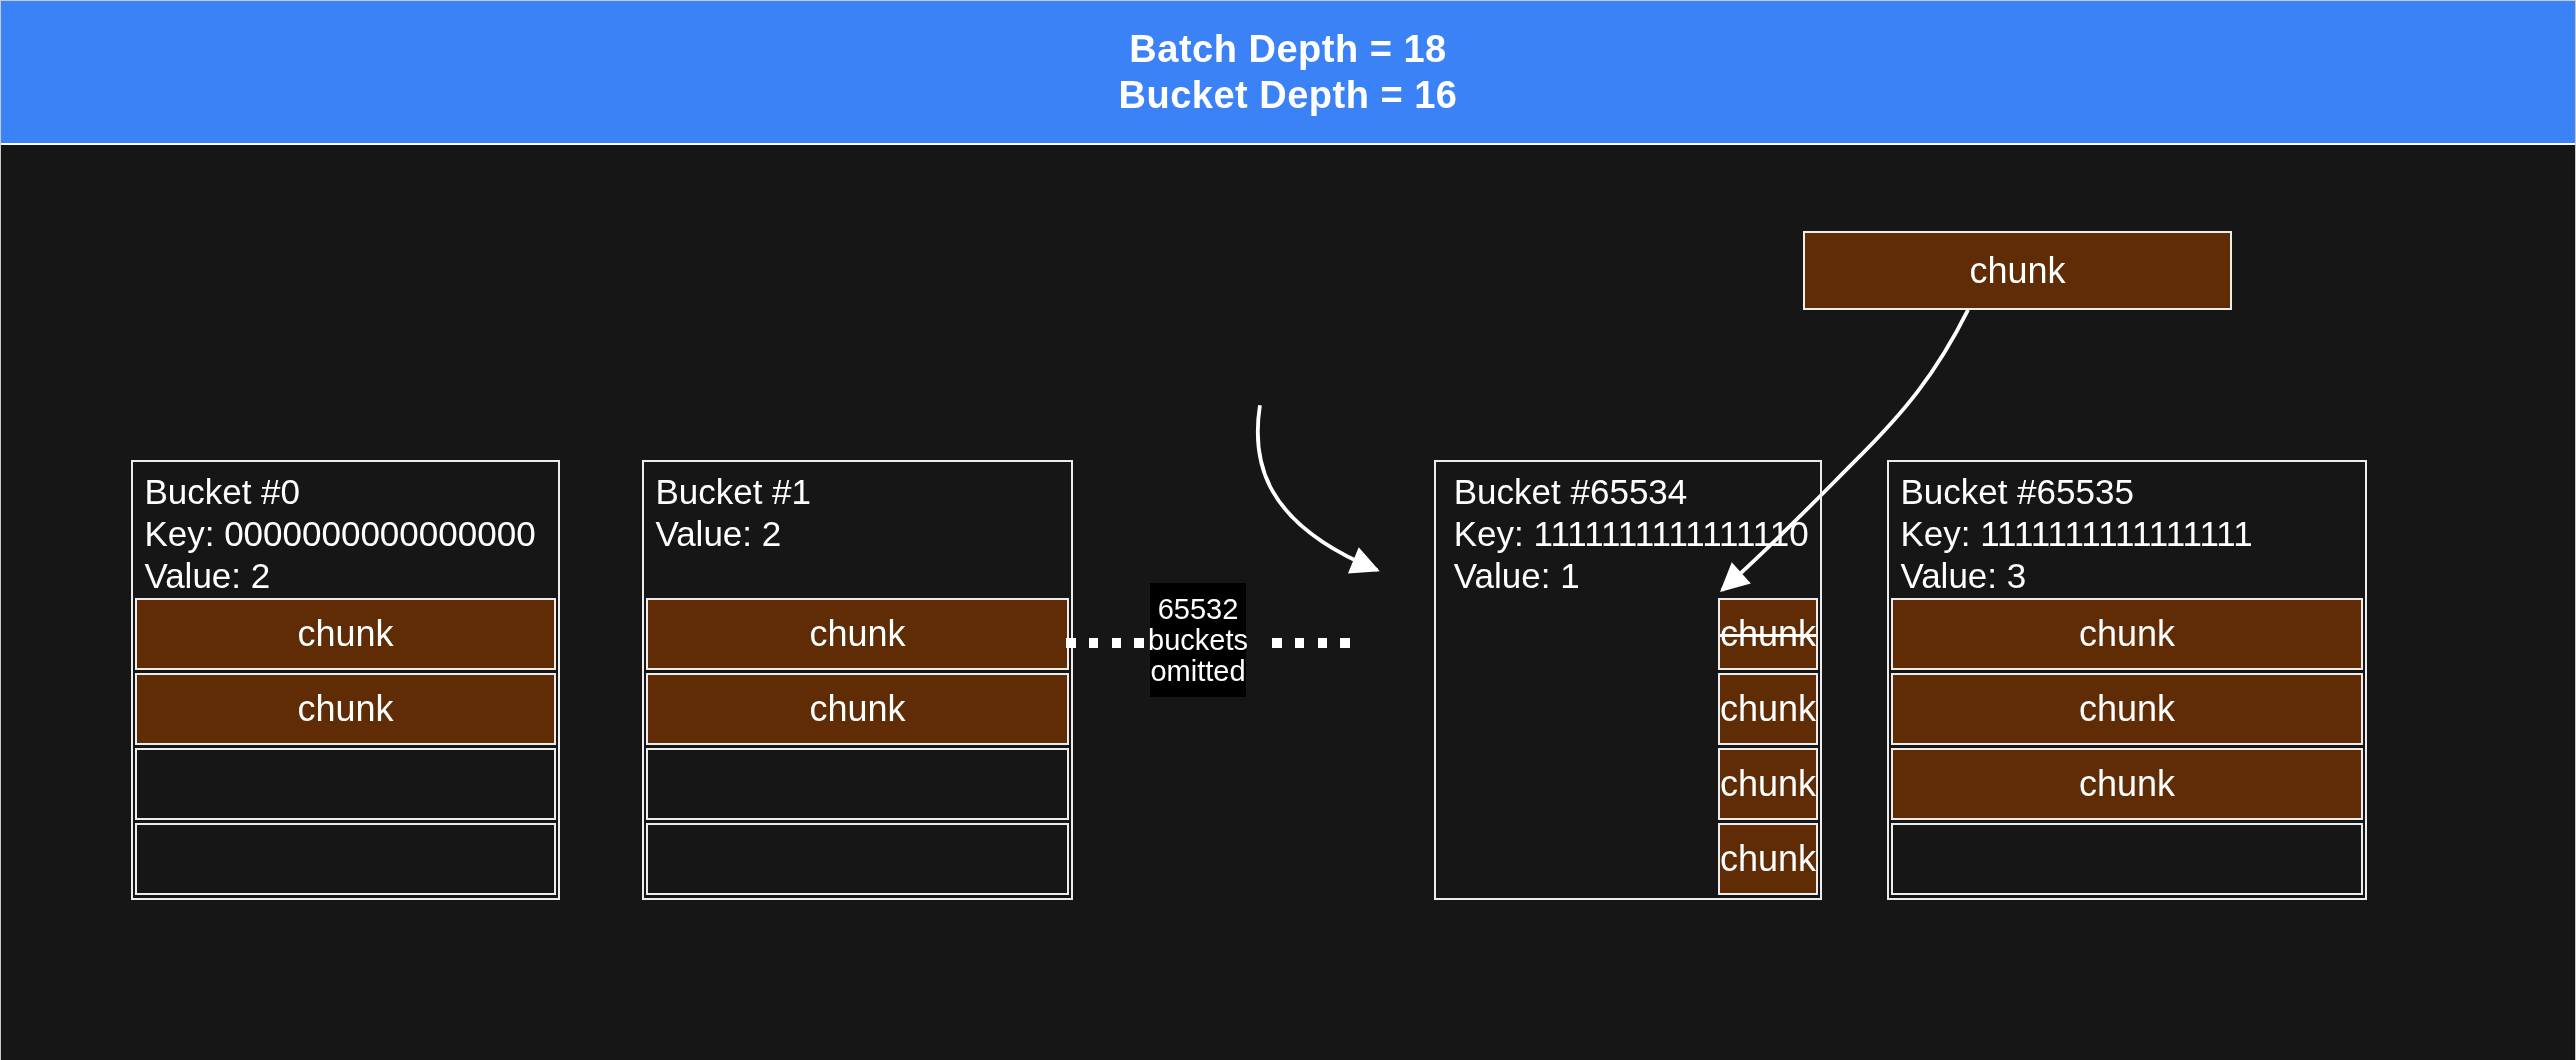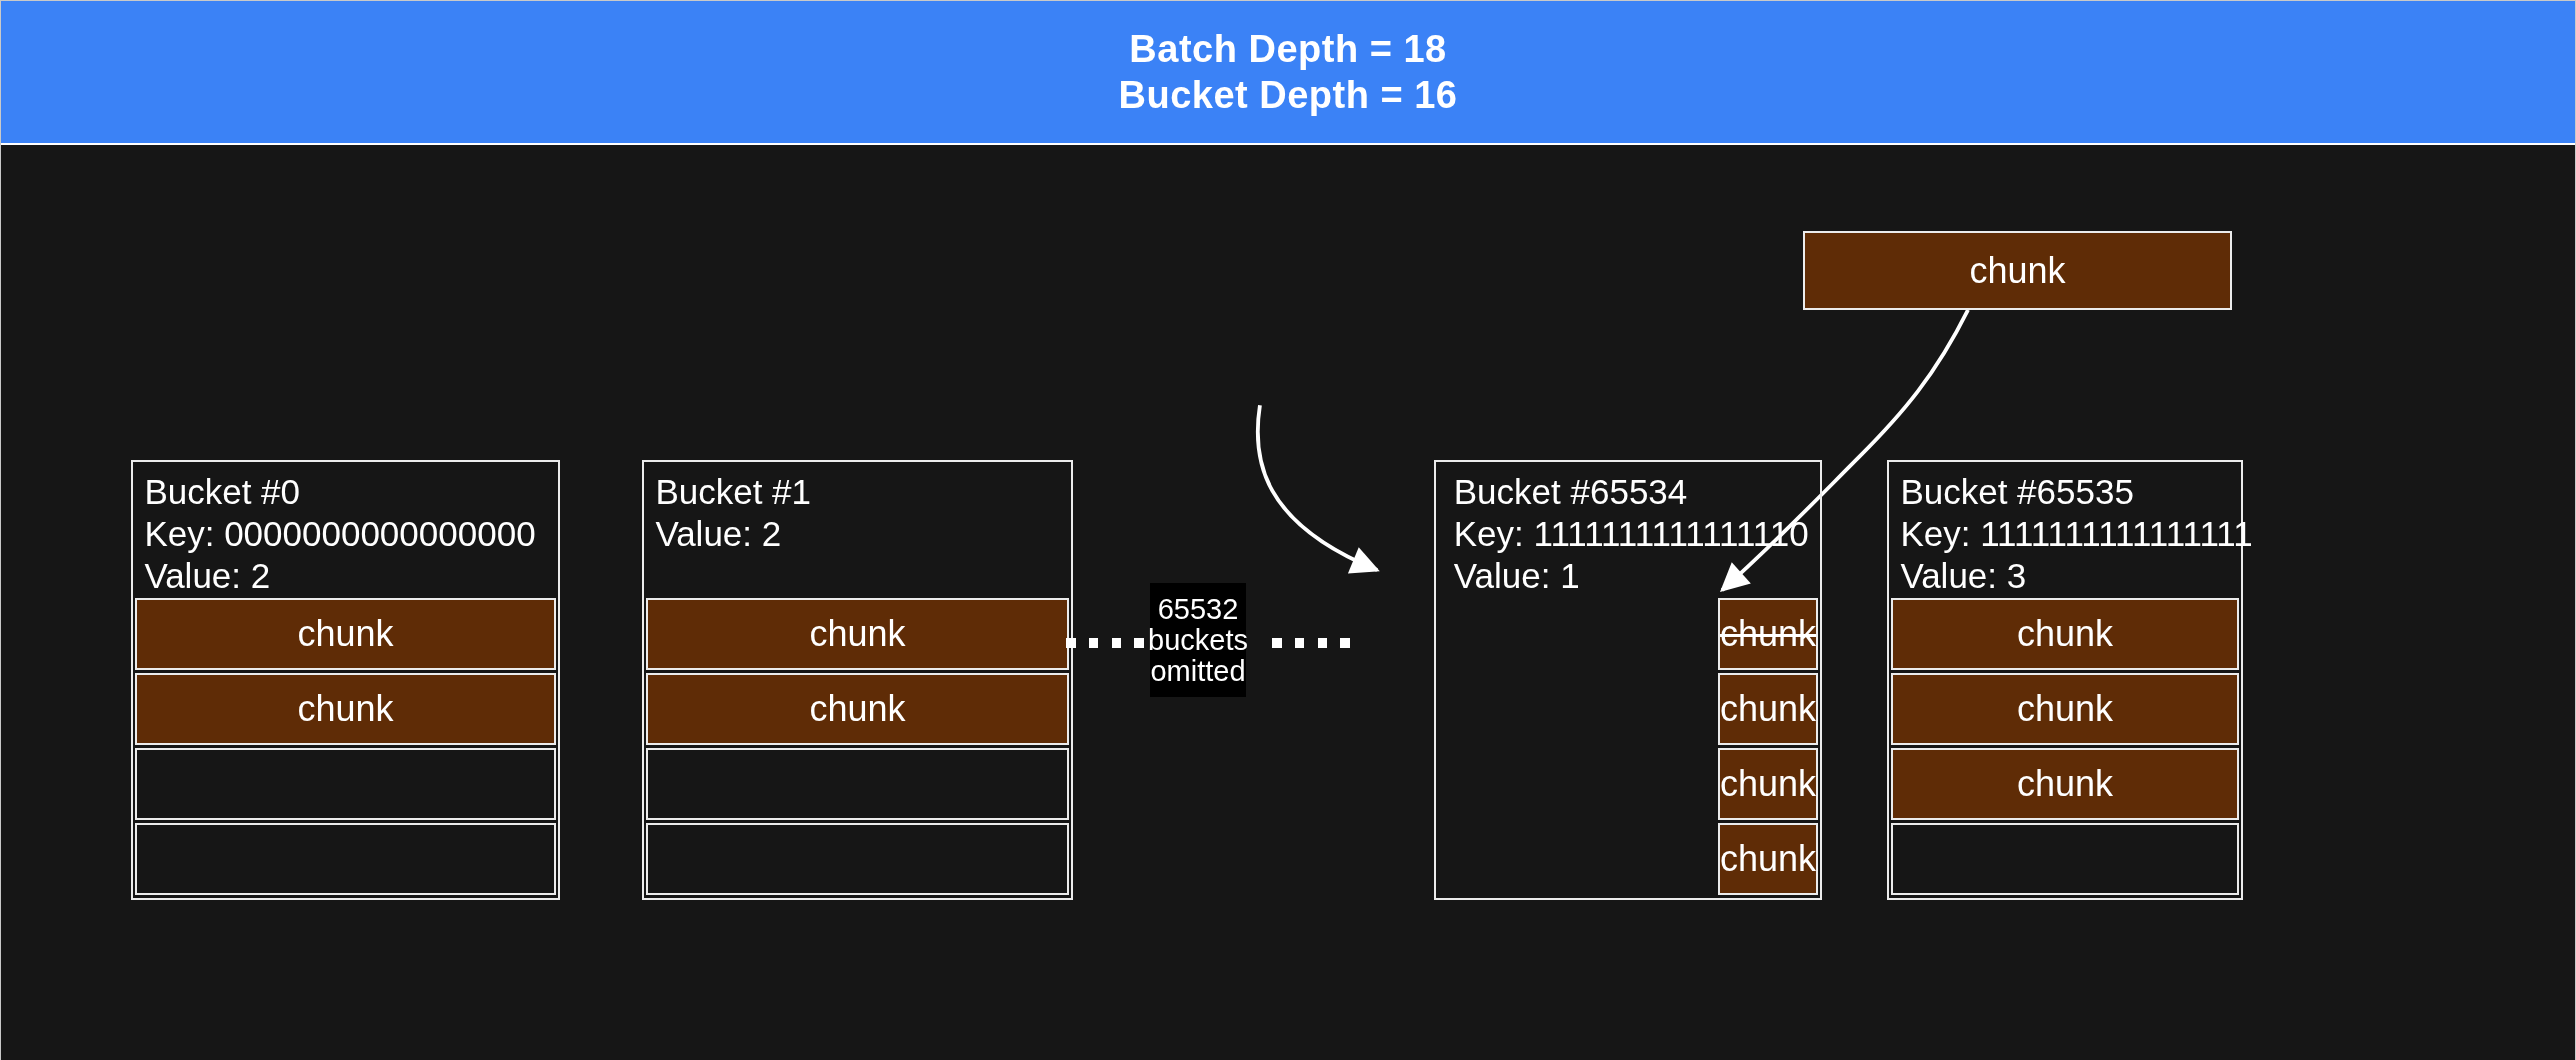--- a/index.html
+++ b/index.html
@@ -87,21 +87,21 @@
     align-items: center;
     justify-content: center;
     font-size: 36px;
   }
   .slot.filled { background: #5f2c06; }
   .slot.empty  { background: transparent; }
   .struck { text-decoration: line-through; text-decoration-thickness: 2.9px; }
   #bucket-0     { left: 114px;  width: 429px; margin-left: 16px; }
   #bucket-1     { left: 601px;  width: 431px; margin-left: 40px; }
   #bucket-65534 { left: 1433px; width: 388px; align-items: flex-end; }
-  #bucket-65535 { left: 1886px; width: 356px; }
+  #bucket-65535 { left: 1886px; width: 480px; }
   
   .omit-box {
     position: absolute;
     left: 1149px; top: 582px;
     width: 96px; height: 114px;
     background: #000000;
     display: flex;
     flex-direction: column;
     align-items: center;
     justify-content: center;

